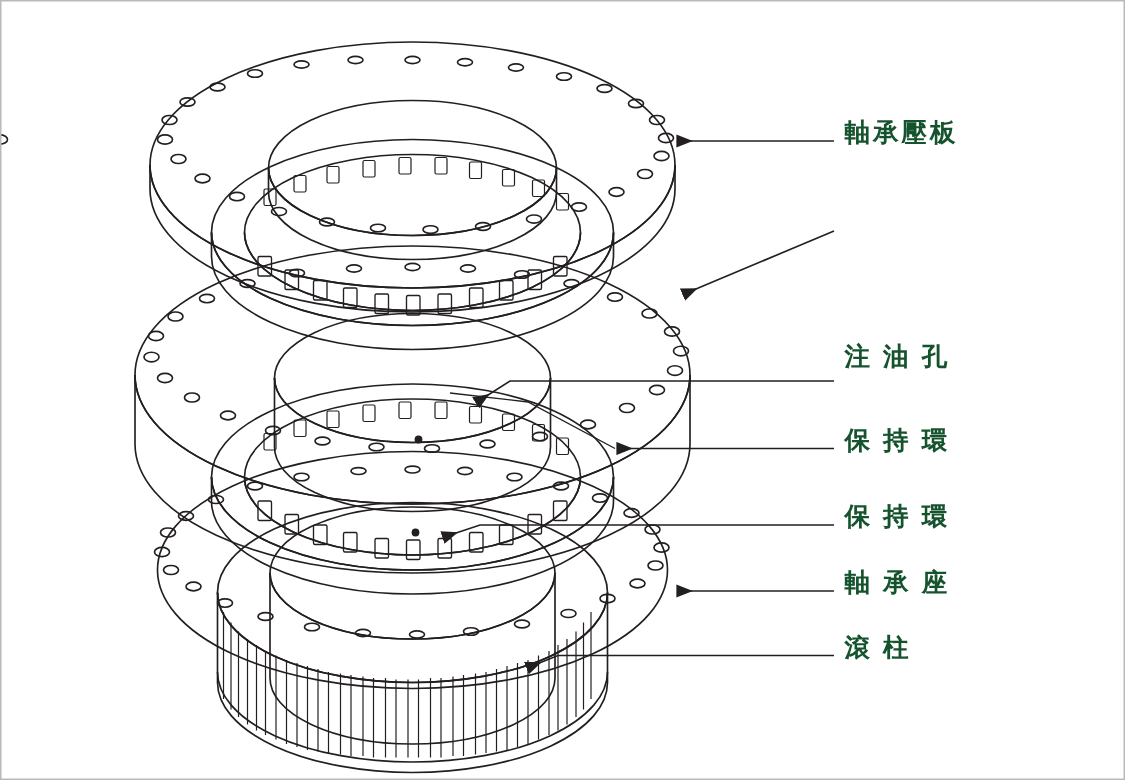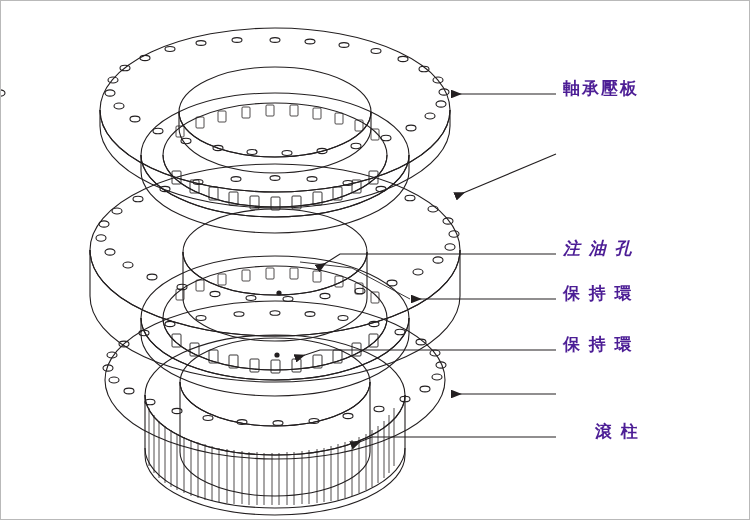--- a/index.html
+++ b/index.html
@@ -31,21 +31,21 @@
   #diagram-svg {
     position: absolute;
     left: 0;
     top: 0;
   }
   .label {
     position: absolute;
     font-family: "Liberation Sans", sans-serif;
     font-size: 17px;
     font-weight: bold;
-    color: #4c1d95;
+    color: #14532d;
     letter-spacing: 2px;
     white-space: nowrap;
   }
 </style>
 </head>
 <body>
 
 <div id="page">
 
   <svg id="diagram-svg" width="750" height="520" viewBox="0 0 750 520">
@@ -316,19 +316,20 @@
         <line x1="556" y1="299" x2="412" y2="299" marker-end="url(#arrowLeft)"></line>
         <polyline points="410,299 352,268 300,262" fill="none" stroke-width="0.9"></polyline>
         <polyline points="556,350 320,350 296,358" marker-end="url(#arrowLeft)" fill="none"></polyline>
         <line x1="556" y1="394" x2="452" y2="394" marker-end="url(#arrowLeft)"></line>
         <polyline points="556,437 372,437 352,445" marker-end="url(#arrowLeft)" fill="none"></polyline>
       </g>
     </g>
   </svg>
 
   <div class="label" style="left:563px; top:77px;">軸承壓板</div>
-  <div class="label" style="left:563px; top:237px;font-style:italic;">注 油 孔</div>
+  <div class="label" style="left:563px; top:226px;">注 油 孔</div>
   <div class="label" style="left:563px; top:282px;">保 持 環</div>
   <div class="label" style="left:563px; top:333px;">保 持 環</div>
-  <div class="label" style="left:563px; top:420px;margin-left:32px;">滾    柱</div>
+  <div class="label" style="left:563px; top:377px;">軸 承 座</div>
+  <div class="label" style="left:563px; top:420px;">滾    柱</div>
 
   <div id="frame-border"></div>
 </div>
 
 </body></html>

